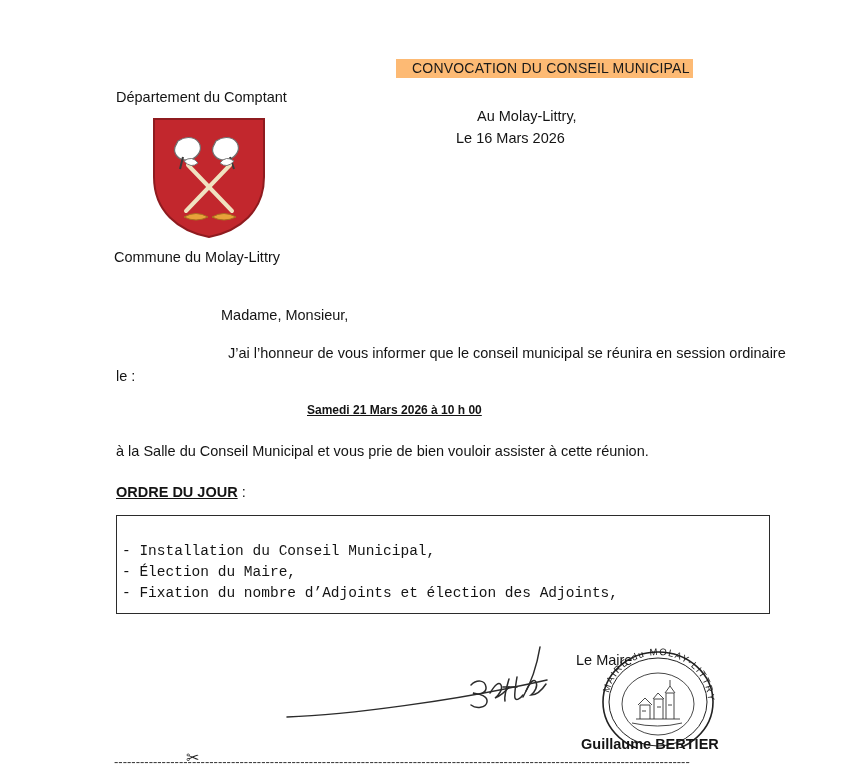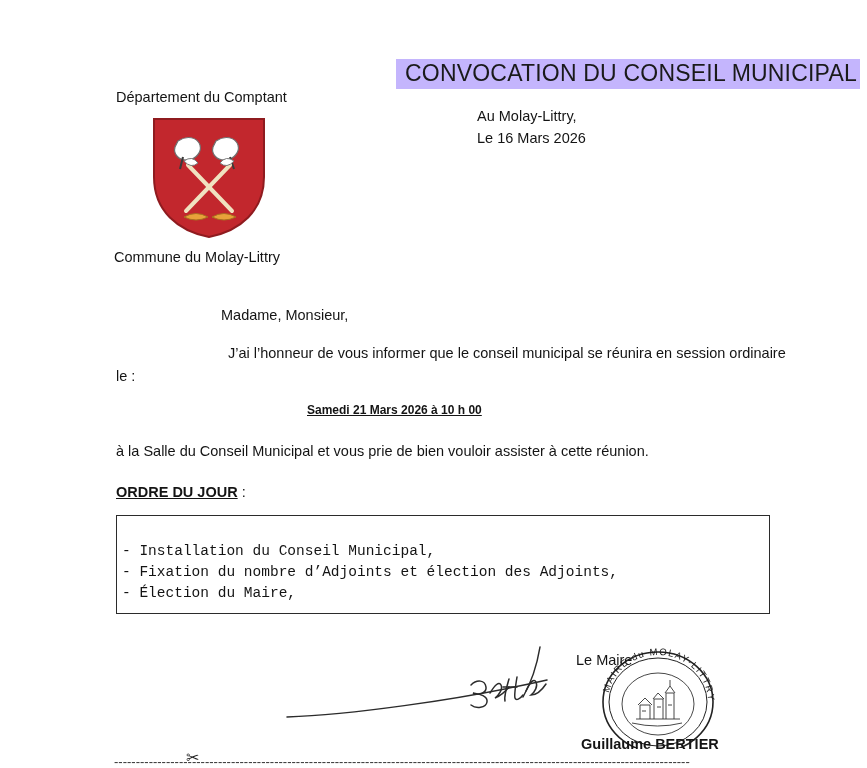--- a/index.html
+++ b/index.html
@@ -19,24 +19,24 @@
     position: relative;
     width: 867px;
     height: 768px;
   }
 
   
   .title {
     position: absolute;
     left: 396px;
     top: 59px;
-    font-size: 23px;
+    font-size: 14px;
     letter-spacing: 0.2px;
-    background: #c4b5fd;
-    padding: 1px 3px 2px 9px;
+    background: #fdba74;
+    padding: 1px 3px 2px 16px;
     white-space: nowrap;
     color: #1a1a1a;
   }
 
   
   .dept {
     position: absolute;
     left: 116px;
     top: 89px;
     font-size: 14.5px;
@@ -63,21 +63,21 @@
   
   .place {
     position: absolute;
     left: 477px;
     top: 108px;
     font-size: 14.5px;
     white-space: nowrap;
   }
   .date-line {
     position: absolute;
-    left: 477px;
+    left: 456px;
     top: 130px;
     font-size: 14.5px;
     white-space: nowrap;
   }
 
   
   .salutation {
     position: absolute;
     left: 221px;
     top: 307px;
@@ -264,22 +264,22 @@
 
   <div class="para2">à la Salle du Conseil Municipal et vous prie de bien vouloir assister à cette réunion.</div>
 
   <div class="agenda-title">
     <span class="u">ORDRE DU JOUR</span><span class="colon"> :</span>
   </div>
 
   <div class="agenda-box"></div>
   <div class="agenda-list">
     <div class="agenda-item">- Installation du Conseil Municipal,</div>
+    <div class="agenda-item">- Élection du Maire,</div>
     <div class="agenda-item">- Fixation du nombre d’Adjoints et élection des Adjoints,</div>
-    <div class="agenda-item">- Élection du Maire,</div>
   </div>
 
   <div class="signer-title">Le Maire</div>
 
   <div class="signature">
     <svg viewBox="0 0 310 85" width="310" height="85" aria-hidden="true">
       <g fill="none" stroke="#2b2b2b" stroke-width="1.5" stroke-linecap="round">
         <path d="M255 2 C252 20 246 38 238 52"></path>
         <path d="M186 40 c6 -6 14 -5 15 2 c1 6 -8 9 -13 6 c7 1 15 3 14 9 c-1 6 -11 7 -16 3"></path>
         <path d="M205 48 c5 -8 9 -12 11 -8 c2 4 -2 10 -6 13 c5 -2 10 -6 14 -11"></path>

